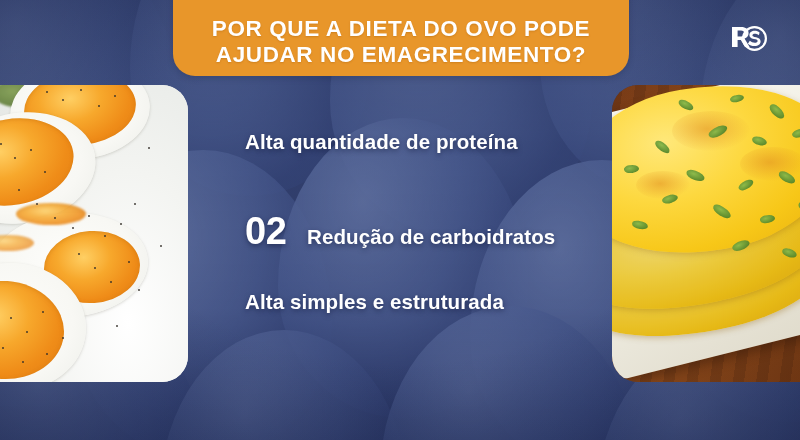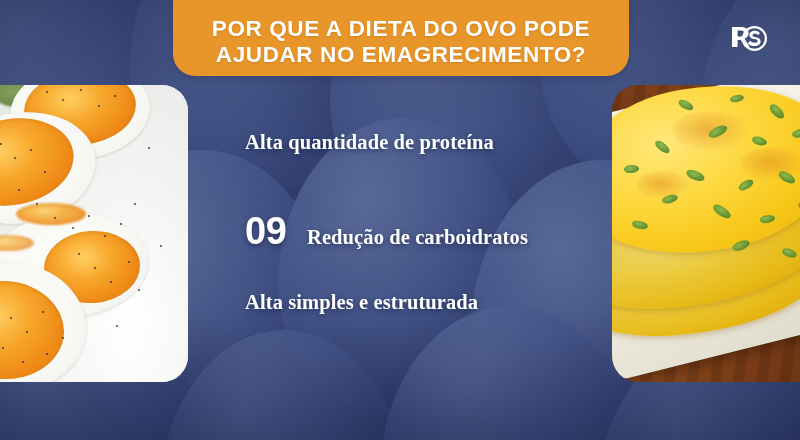--- a/index.html
+++ b/index.html
@@ -188,21 +188,20 @@
     min-width:62px;
     text-shadow:0 2px 5px rgba(18,26,58,.55);
   }
   .item-label {
     color:#ffffff;
     font-size:20.5px;
     font-weight:bold;
     letter-spacing:.1px;
     line-height:1;
     text-shadow:0 2px 5px rgba(18,26,58,.55);
-    font-family:Liberation Serif, serif;
   }
 </style>
 </head>
 <body>
 
 <div id="stage">
 
   <div class="bg-photo">
     <div class="egg" style="left:-70px;  top:-60px;  width:250px; height:300px;"></div>
     <div class="egg" style="left:130px;  top:-96px;  width:240px; height:292px;"></div>
@@ -339,21 +338,21 @@
     </div>
   </div>
 
   <div class="list">
 
     <div class="list-item">
       <div class="item-label">Alta quantidade de proteína</div>
     </div>
 
     <div class="list-item">
-      <div class="item-num">09</div>
+      <div class="item-num">02</div>
       <div class="item-label">Redução de carboidratos</div>
     </div>
 
     <div class="list-item">
       <div class="item-label">Alta simples e estruturada</div>
     </div>
 
   </div>
 
 </div>

